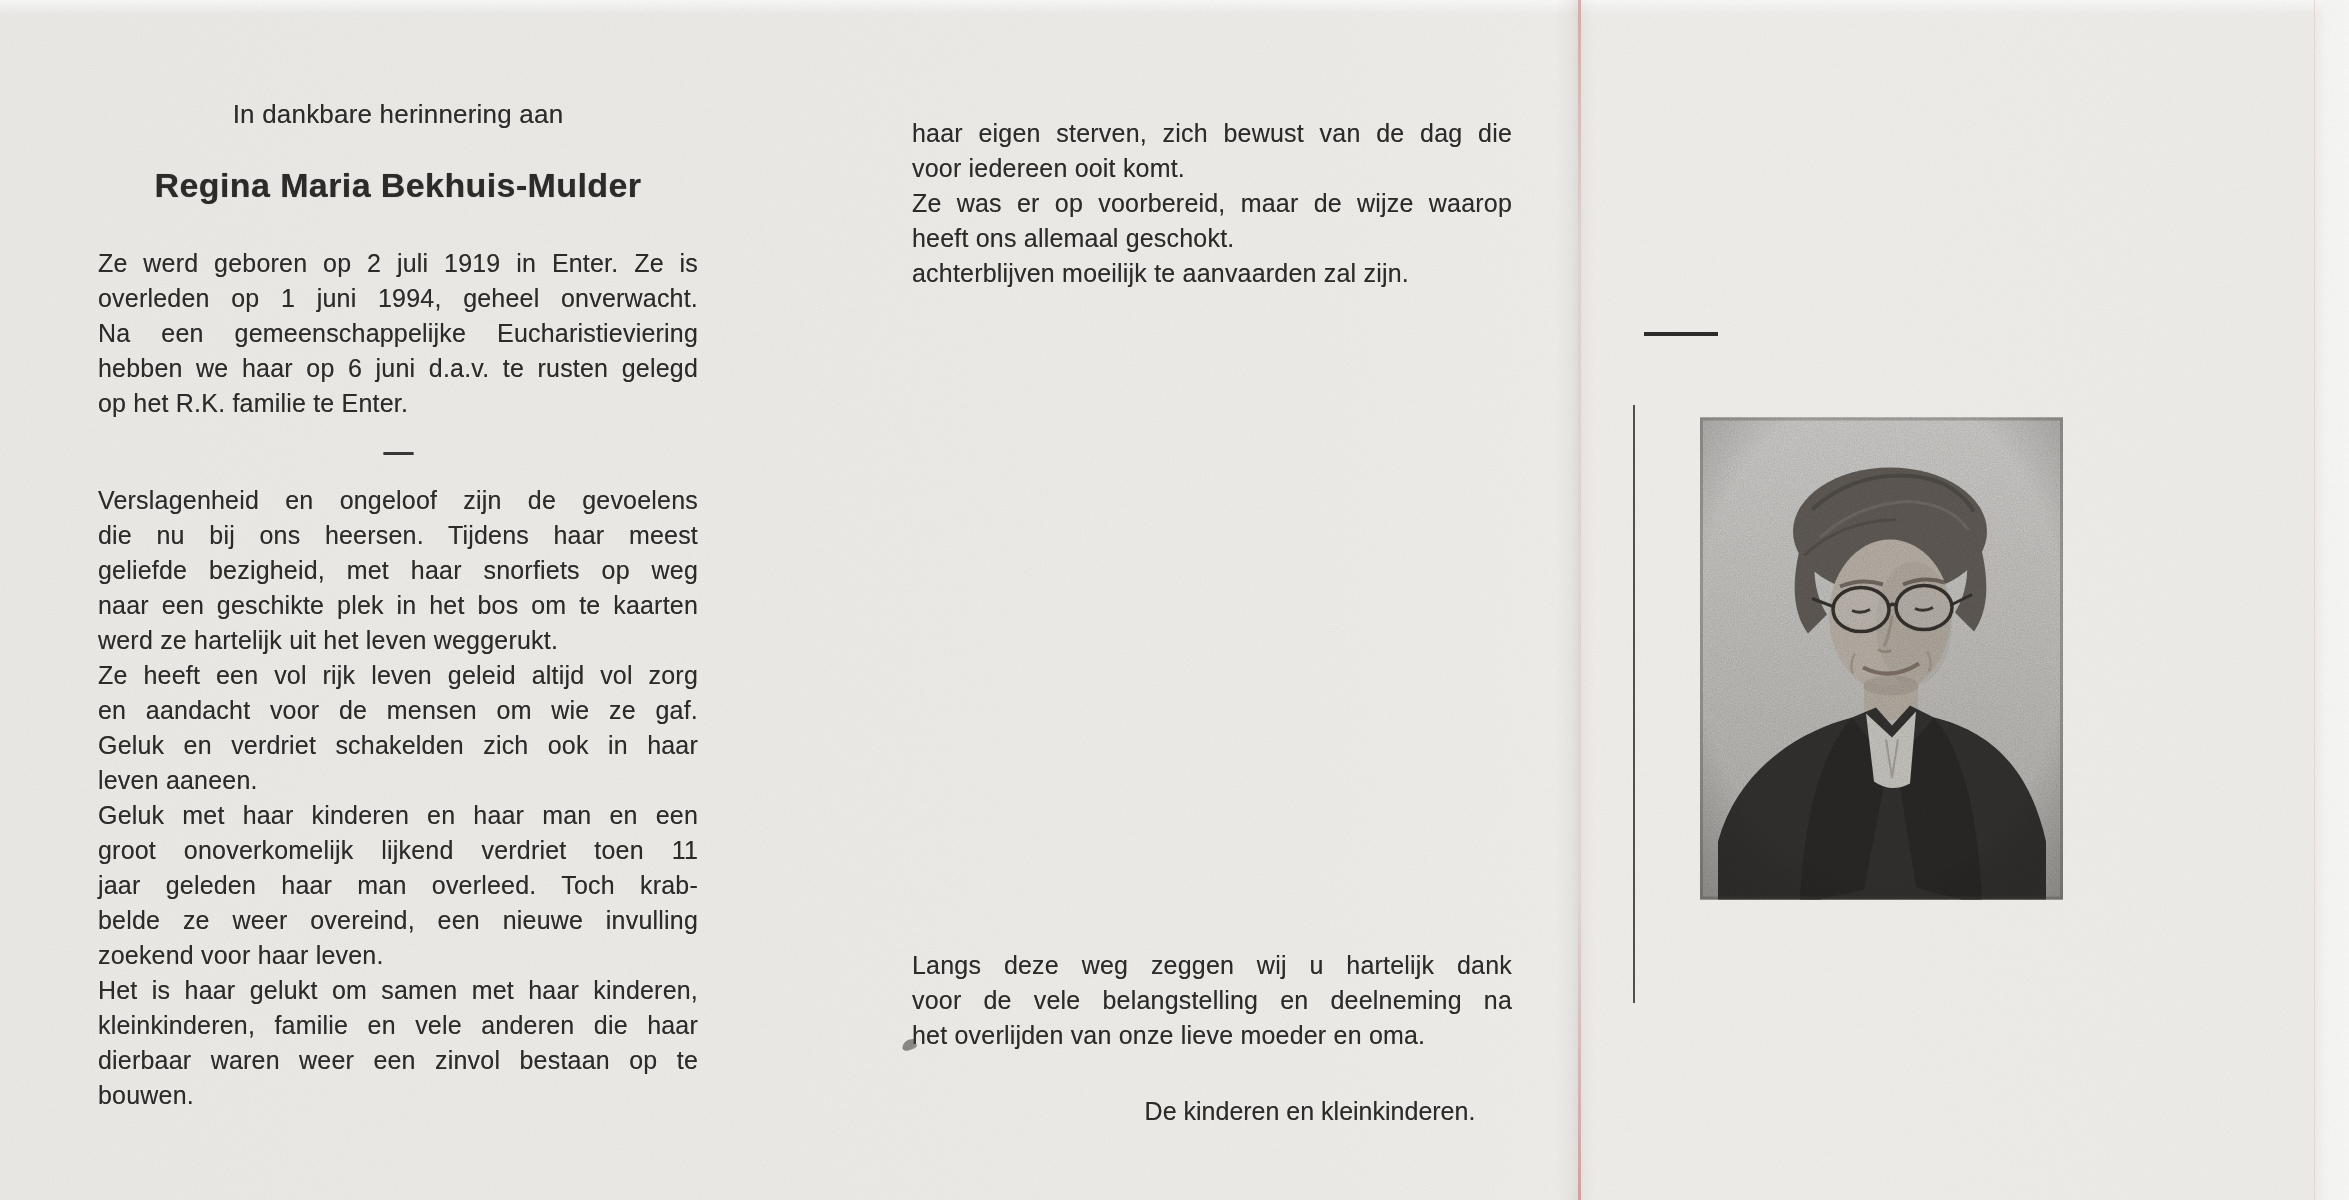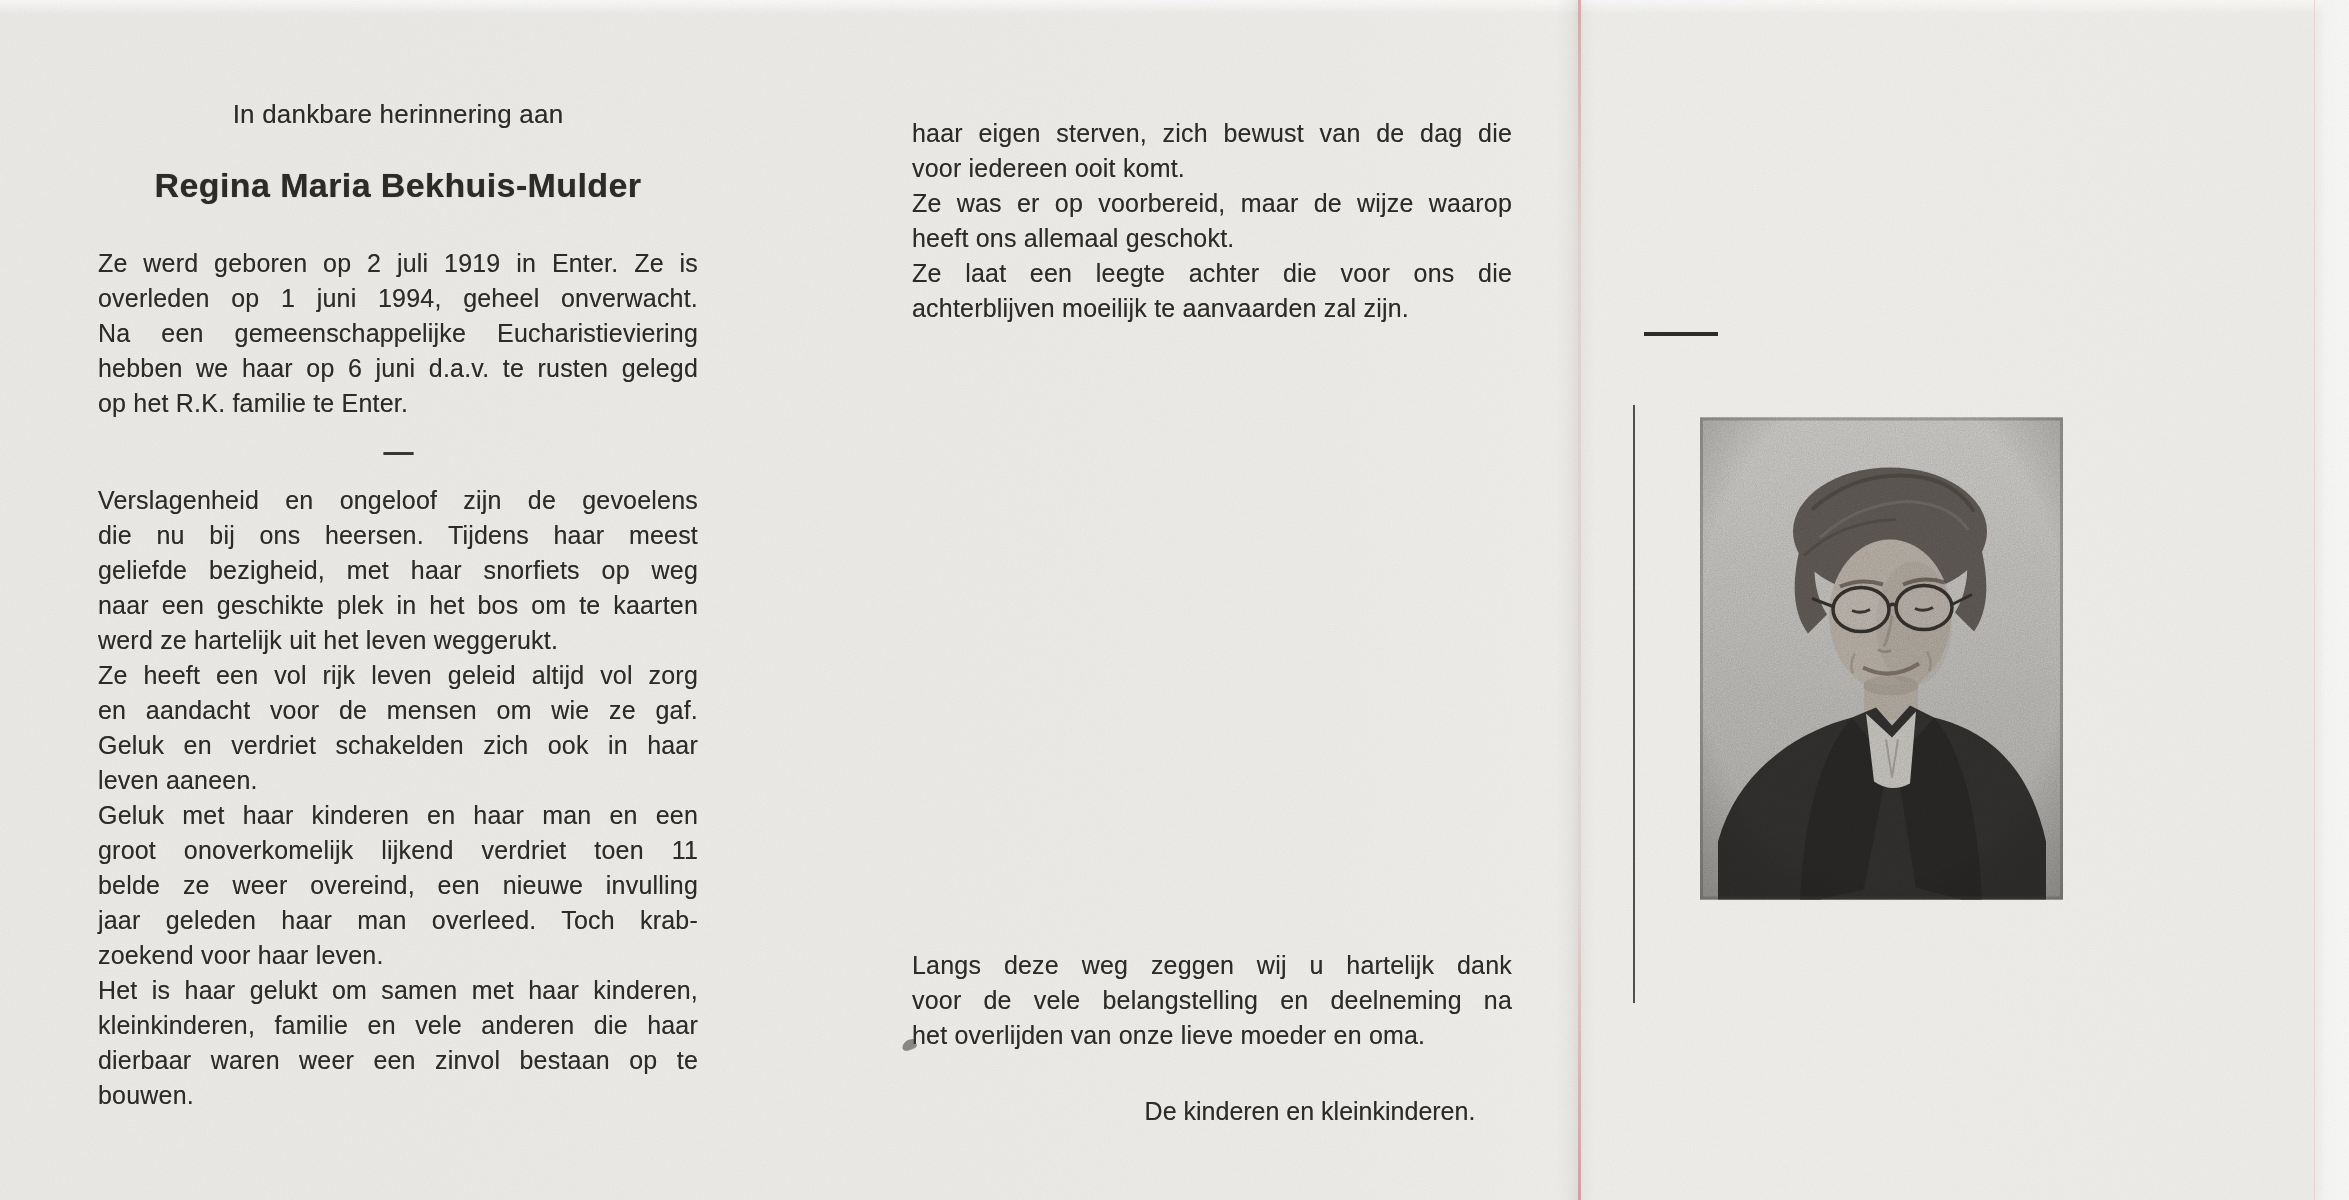--- a/index.html
+++ b/index.html
@@ -205,43 +205,42 @@
       </div>
     <div class="para">
         <div class="tline">Ze heeft een vol rijk leven geleid altijd vol zorg</div>
         <div class="tline">en aandacht voor de mensen om wie ze gaf.</div>
         <div class="tline">Geluk en verdriet schakelden zich ook in haar</div>
         <div class="tline tline-last">leven aaneen.</div>
       </div>
     <div class="para">
         <div class="tline">Geluk met haar kinderen en haar man en een</div>
         <div class="tline">groot onoverkomelijk lijkend verdriet toen 11</div>
+        <div class="tline">jaar geleden haar man overleed. Toch krab-</div>
         <div class="tline">belde ze weer overeind, een nieuwe invulling</div>
-        <div class="tline">jaar geleden haar man overleed. Toch krab-</div>
         <div class="tline tline-last">zoekend voor haar leven.</div>
       </div>
     <div class="para">
         <div class="tline">Het is haar gelukt om samen met haar kinderen,</div>
         <div class="tline">kleinkinderen, familie en vele anderen die haar</div>
         <div class="tline">dierbaar waren weer een zinvol bestaan op te</div>
         <div class="tline tline-last">bouwen.</div>
       </div>
   </div>
 
   <div class="col col-mid">
     <div class="para">
         <div class="tline">haar eigen sterven, zich bewust van de dag die</div>
         <div class="tline tline-last">voor iedereen ooit komt.</div>
       </div>
     <div class="para">
         <div class="tline">Ze was er op voorbereid, maar de wijze waarop</div>
         <div class="tline tline-last">heeft ons allemaal geschokt.</div>
       </div>
     <div class="para">
-        <div class="tline">Ze laat een leegte achter die voor ons die</div>
         <div class="tline tline-last">achterblijven moeilijk te aanvaarden zal zijn.</div>
       </div>
   </div>
 
   <div class="thanks">
       <div class="tline">Langs deze weg zeggen wij u hartelijk dank</div>
       <div class="tline">voor de vele belangstelling en deelneming na</div>
       <div class="tline tline-last">het overlijden van onze lieve moeder en oma.</div>
     </div>
   <div class="signature">De kinderen en kleinkinderen.</div>

